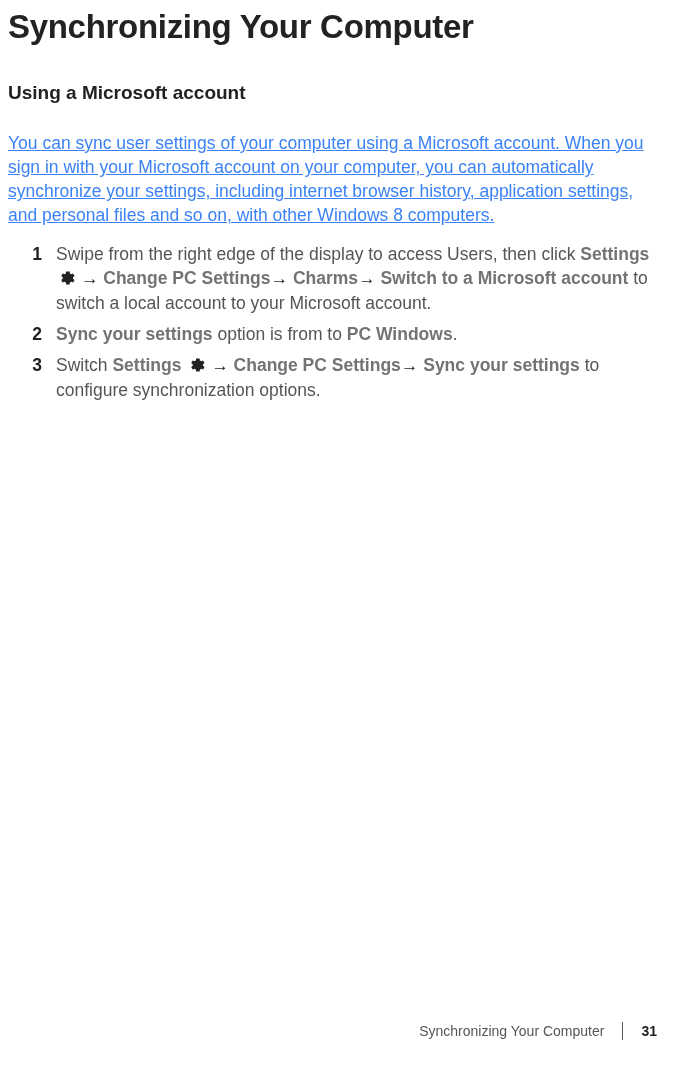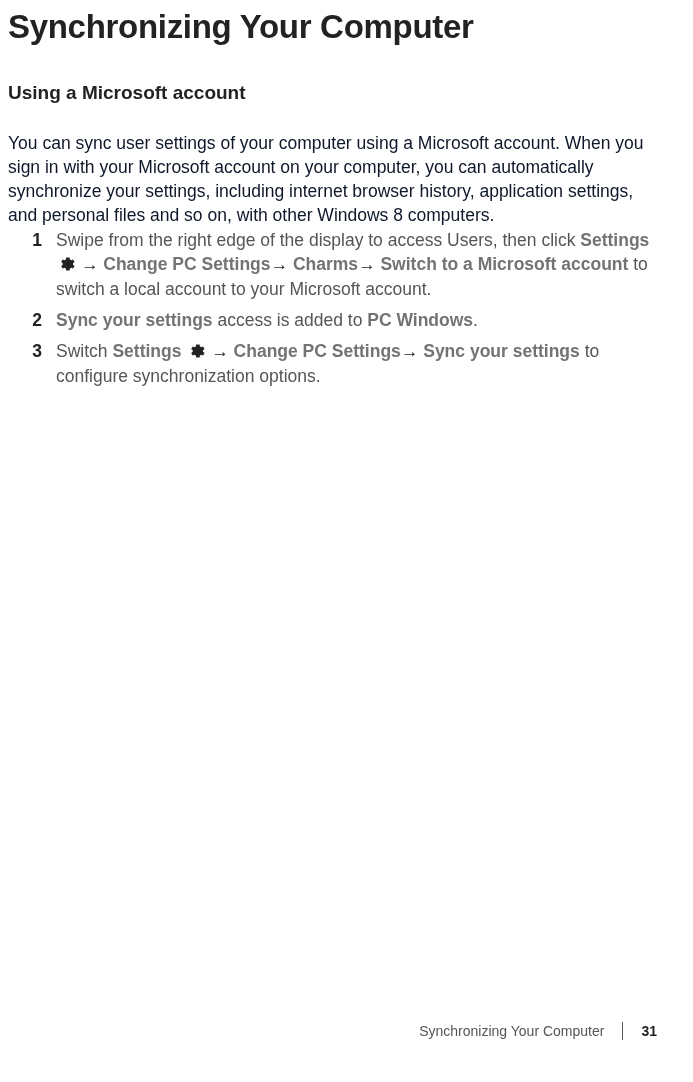--- a/index.html
+++ b/index.html
@@ -23,21 +23,23 @@
     }
     .section-title {
       font-size: 19px;
       font-weight: 700;
       color: #222;
       margin-bottom: 27px;
     }
     .intro {
       font-size: 17.5px;
       line-height: 1.38;
-      color: #0f172a;
+      color: #3b82f6;
+      margin-bottom: 14px;
+      text-decoration: underline;
     }
     .steps {
       list-style: none;
       padding-left: 20px;
     }
     .step {
       display: flex;
       margin-bottom: 6px;
       font-size: 17.5px;
       line-height: 1.42;
@@ -101,21 +103,21 @@
         <span class="icon-gear"><svg viewBox="0 0 24 24">
               <path fill="#222" d="M12 8.5A3.5 3.5 0 1 0 15.5 12 3.5 3.5 0 0 0 12 8.5Zm9.4 3.5a7.6 7.6 0 0 0-.1-1l2.1-1.6-2-3.5-2.5 1a7.4 7.4 0 0 0-1.7-1l-.4-2.6H12.2l-.4 2.6a7.4 7.4 0 0 0-1.7 1l-2.5-1-2 3.5 2.1 1.6a7.6 7.6 0 0 0 0 2l-2.1 1.6 2 3.5 2.5-1a7.4 7.4 0 0 0 1.7 1l.4 2.6h4.6l.4-2.6a7.4 7.4 0 0 0 1.7-1l2.5 1 2-3.5-2.1-1.6A7.6 7.6 0 0 0 21.4 12Z"></path>
             </svg></span>
         <span class="b arrow"> → </span><span class="b">Change PC Settings</span><span class="b arrow">→ </span><span class="b">Charms</span><span class="b arrow">→ </span><span class="b">Switch to a Microsoft account</span><span> to switch a local account to your Microsoft account.</span>
       </span>
     </li>
 
     <li class="step">
       <span class="step-num">2</span>
       <span class="step-body">
-        <span class="b">Sync your settings</span><span> access is added to </span><span class="b">PC Windows</span><span>.</span>
+        <span class="b">Sync your settings</span><span> option is from to </span><span class="b">PC Windows</span><span>.</span>
       </span>
     </li>
 
     <li class="step">
       <span class="step-num">3</span>
       <span class="step-body">
         <span>Switch </span><span class="b">Settings</span>
         <span class="icon-gear"><svg viewBox="0 0 24 24">
               <path fill="#222" d="M12 8.5A3.5 3.5 0 1 0 15.5 12 3.5 3.5 0 0 0 12 8.5Zm9.4 3.5a7.6 7.6 0 0 0-.1-1l2.1-1.6-2-3.5-2.5 1a7.4 7.4 0 0 0-1.7-1l-.4-2.6H12.2l-.4 2.6a7.4 7.4 0 0 0-1.7 1l-2.5-1-2 3.5 2.1 1.6a7.6 7.6 0 0 0 0 2l-2.1 1.6 2 3.5 2.5-1a7.4 7.4 0 0 0 1.7 1l.4 2.6h4.6l.4-2.6a7.4 7.4 0 0 0 1.7-1l2.5 1 2-3.5-2.1-1.6A7.6 7.6 0 0 0 21.4 12Z"></path>
             </svg></span>

